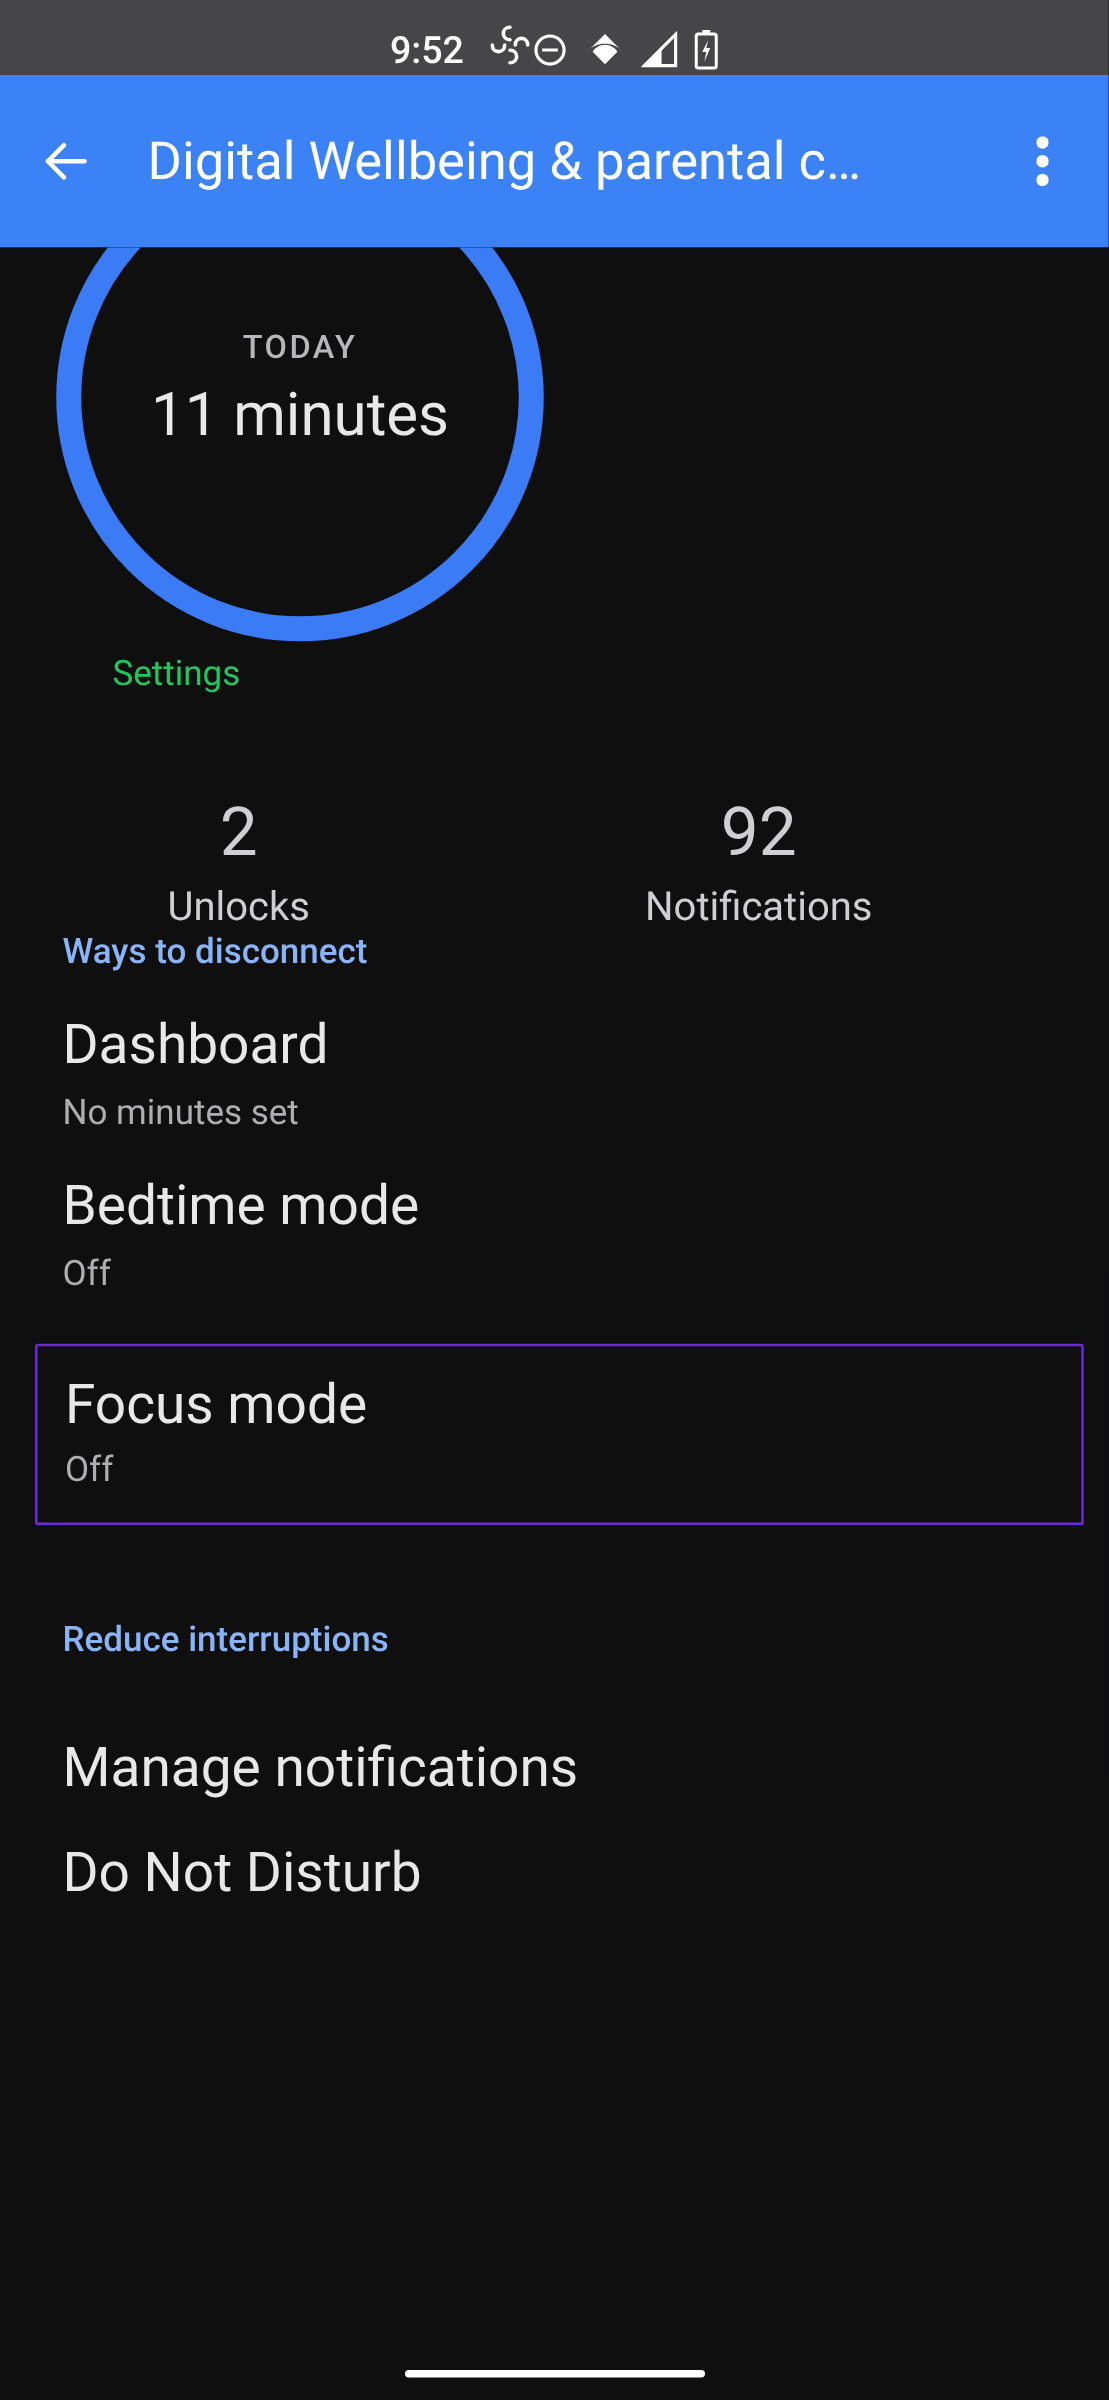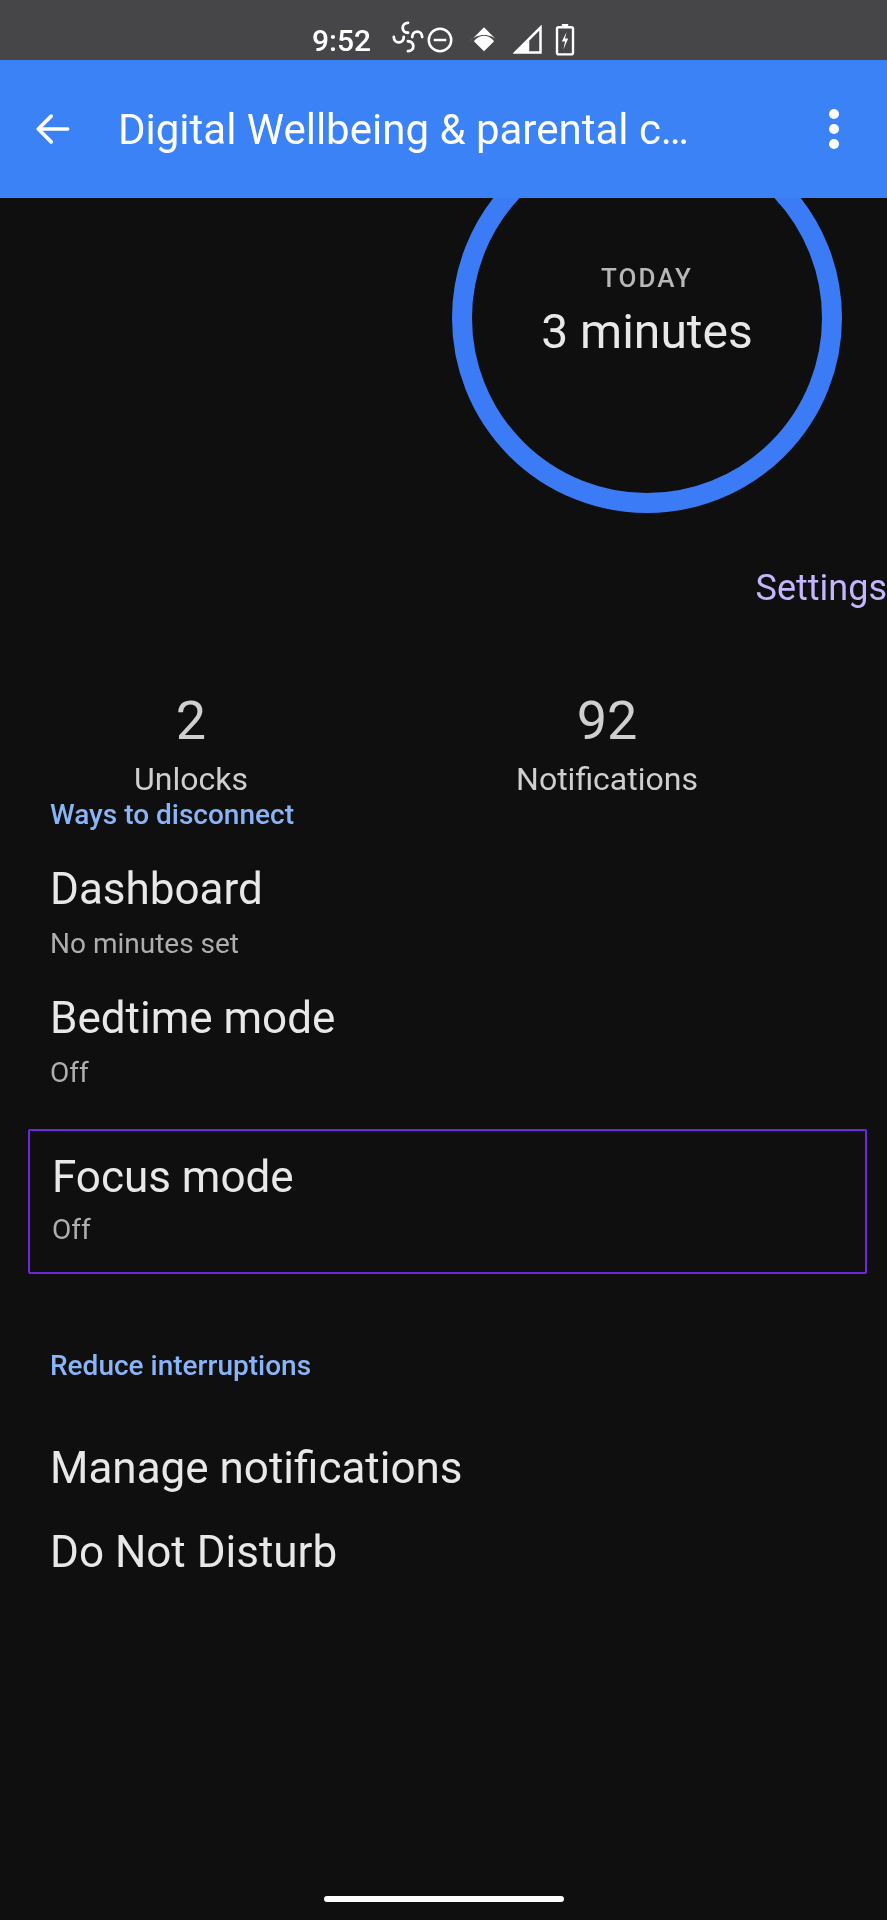--- a/index.html
+++ b/index.html
@@ -13,27 +13,27 @@
 
   
   .app-bar{height:138px;background:#3b82f6;display:flex;align-items:center;padding:0 8px 0 8px;box-sizing:border-box;}
   .app-bar .back{width:90px;height:90px;display:flex;align-items:center;justify-content:center;}
   .app-bar .title{flex:1;font-size:42px;font-weight:400;color:#fff;white-space:nowrap;overflow:hidden;text-overflow:ellipsis;padding-right:8px;padding-left:20px;}
   .app-bar .more{width:90px;height:90px;display:flex;align-items:center;justify-content:center;}
 
   
   .content{background:#0f0f10;height:calc(1920px - 198px);overflow:hidden;position:relative;}
 
-  .ring-area{display:flex;flex-direction:column;align-items:flex-end;position:relative;gap:45px;}
+  .ring-area{display:flex;flex-direction:column;align-items:flex-start;position:relative;}
   .ring-wrap{position:relative;width:480px;height:370px;margin-top:-70px;}
   .ring-wrap svg{position:absolute;left:0;top:0;}
   .ring-labels{position:absolute;width:100%;top:135px;display:flex;flex-direction:column;align-items:center;}
   .ring-today{font-size:26px;letter-spacing:2px;color:#b7b7b9;font-weight:500;}
   .ring-value{font-size:48px;font-weight:400;color:#e8e8e8;margin-top:10px;}
-  .ring-caption{font-size:36px;color:#c4b5fd;margin-top:24px;margin-left:90px;}
+  .ring-caption{font-size:28px;color:#22c55e;margin-top:24px;margin-left:90px;}
 
   .stats-row{display:flex;justify-content:space-around;margin-top:80px;padding:0 55px 0 0;}
   .stat{display:flex;flex-direction:column;align-items:center;}
   .stat .num{font-size:54px;color:#cfcfd1;font-weight:400;}
   .stat .lbl{font-size:32px;color:#cfcfd1;margin-top:8px;}
 
   .section-header{font-size:28px;font-weight:500;padding:0 50px;}
   .sh-accent{color:#8ab4f8;}
 
   .sh1{}
@@ -113,21 +113,21 @@
 
 <div class="content">
 
   <div class="ring-area">
     <div class="ring-wrap">
       <svg width="480" height="460" viewBox="0 0 480 460">
         <circle cx="240" cy="190" r="185" fill="none" stroke="#3b7bf6" stroke-width="20"></circle>
       </svg>
       <div class="ring-labels">
         <div class="ring-today">TODAY</div>
-        <div class="ring-value">3 minutes</div>
+        <div class="ring-value">11 minutes</div>
       </div>
     </div>
     <div class="ring-caption">Settings</div>
   </div>
 
   <div class="stats-row">
     <div class="stat">
       <div class="num">2</div>
       <div class="lbl">Unlocks</div>
     </div>

